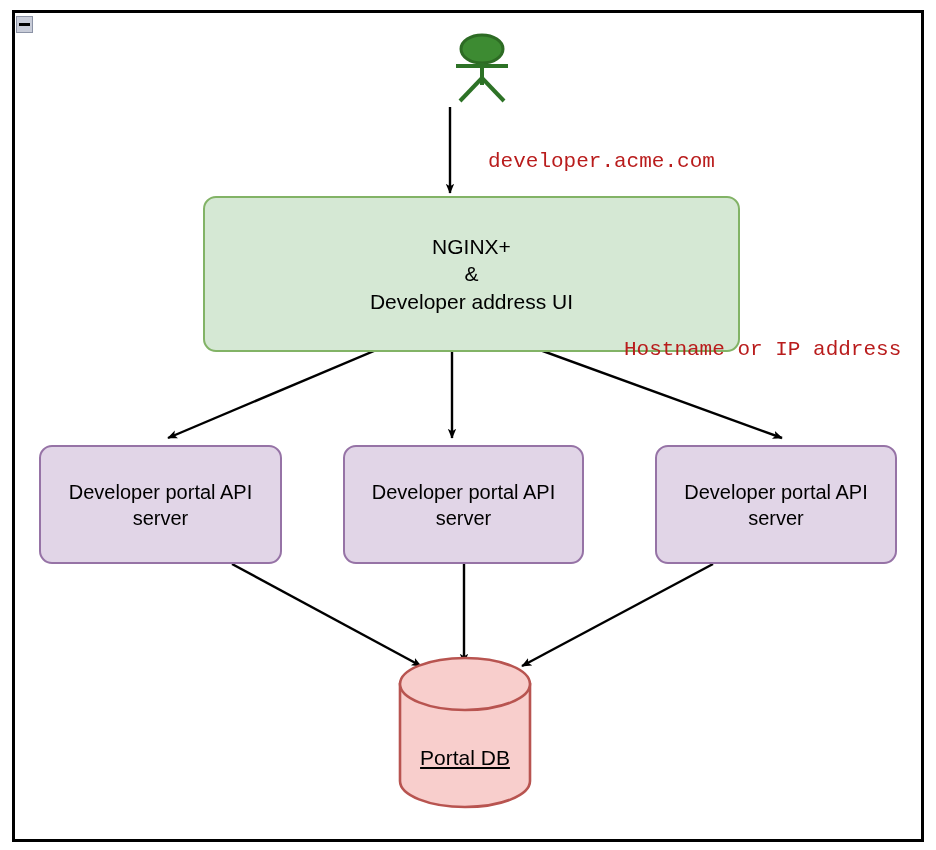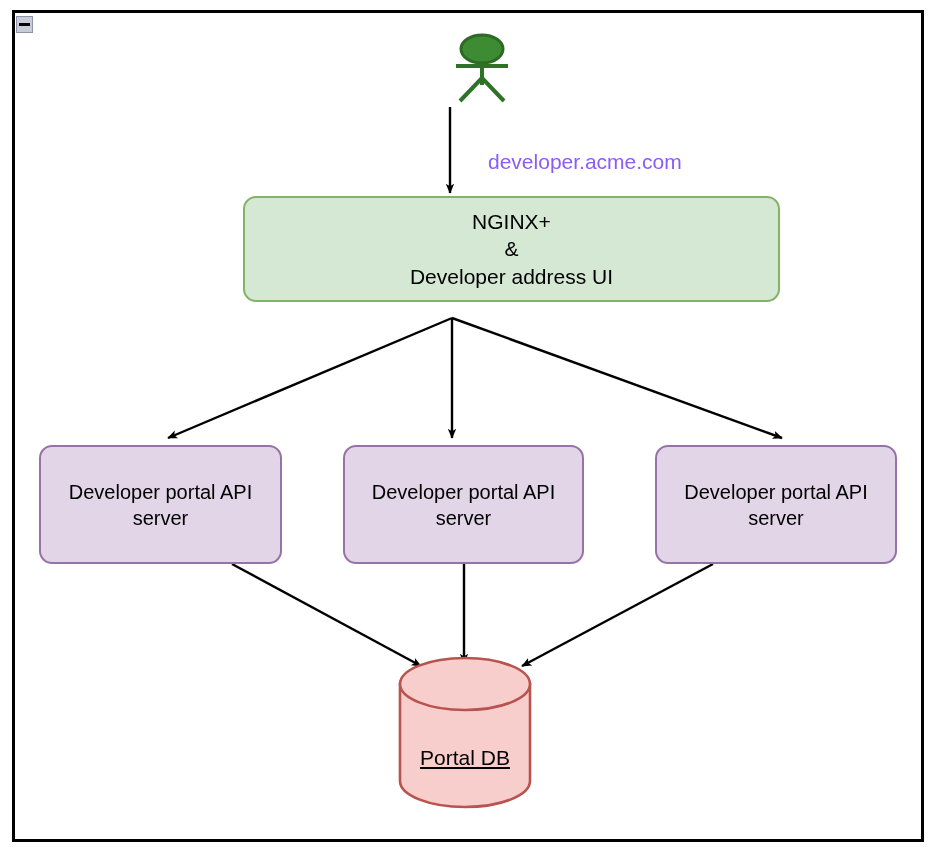--- a/index.html
+++ b/index.html
@@ -89,24 +89,25 @@
   .node-purple {
     background: #e1d5e7;
     border: 2px solid #9673a6;
     border-radius: 13px;
     font-size: 20px;
   }
 
   
   .edge-label {
     position: absolute;
-    color: #8b5cf6;
+    color: #b91c1c;
     font-size: 21px;
     white-space: nowrap;
     z-index: 25;
+    font-family: Liberation Mono, monospace;
   }
 
   
   .db-label {
     position: absolute;
     color: #000000;
     font-size: 21px;
     white-space: nowrap;
     text-align: center;
     z-index: 25;
@@ -149,21 +150,21 @@
     <line x1="713" y1="564" x2="522" y2="666" stroke="#000000" stroke-width="2.4" marker-end="url(#arrowhead)"></line>
 
     <g>
       <path d="M400,684 L400,781
                A65,26 0 0 0 530,781
                L530,684 Z" fill="#f8cecc" stroke="#b85450" stroke-width="2.6"></path>
       <ellipse cx="465" cy="684" rx="65" ry="26" fill="#f8cecc" stroke="#b85450" stroke-width="2.6"></ellipse>
     </g>
   </svg>
 
-  <div class="node node-green" style="left:203px; top:196px; width:537px; height:106px;margin-left:40px;">
+  <div class="node node-green" style="left:203px; top:196px; width:537px; height:156px;">
     <div>
       <div>NGINX+</div>
       <div>&amp;</div>
       <div>Developer address UI</div>
     </div>
   </div>
 
   <div class="node node-purple" style="left:39px; top:445px; width:243px; height:119px;">
     <div>
       <div>Developer portal API</div>
@@ -182,14 +183,15 @@
     <div>
       <div>Developer portal API</div>
       <div>server</div>
     </div>
   </div>
 
   <div class="db-label" style="left:400px; top:746px; width:130px;text-decoration:underline;">Portal DB</div>
 
   <div class="edge-label" style="left:488px; top:150px;">developer.acme.com</div>
 
+  <div class="edge-label" style="left:624px; top:338px;">Hostname or IP address</div>
 
 </div>
 
 </body></html>

